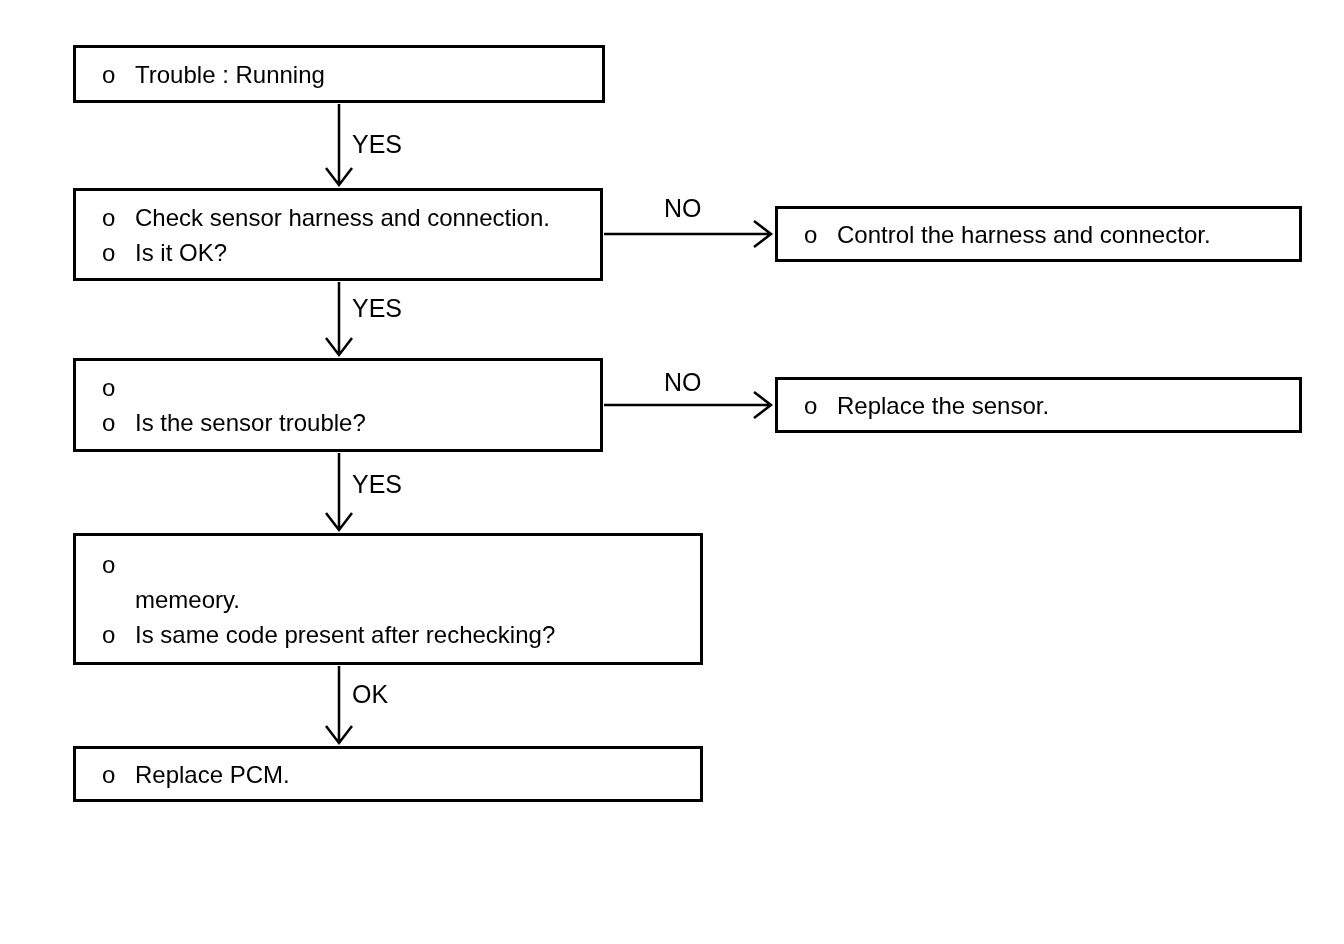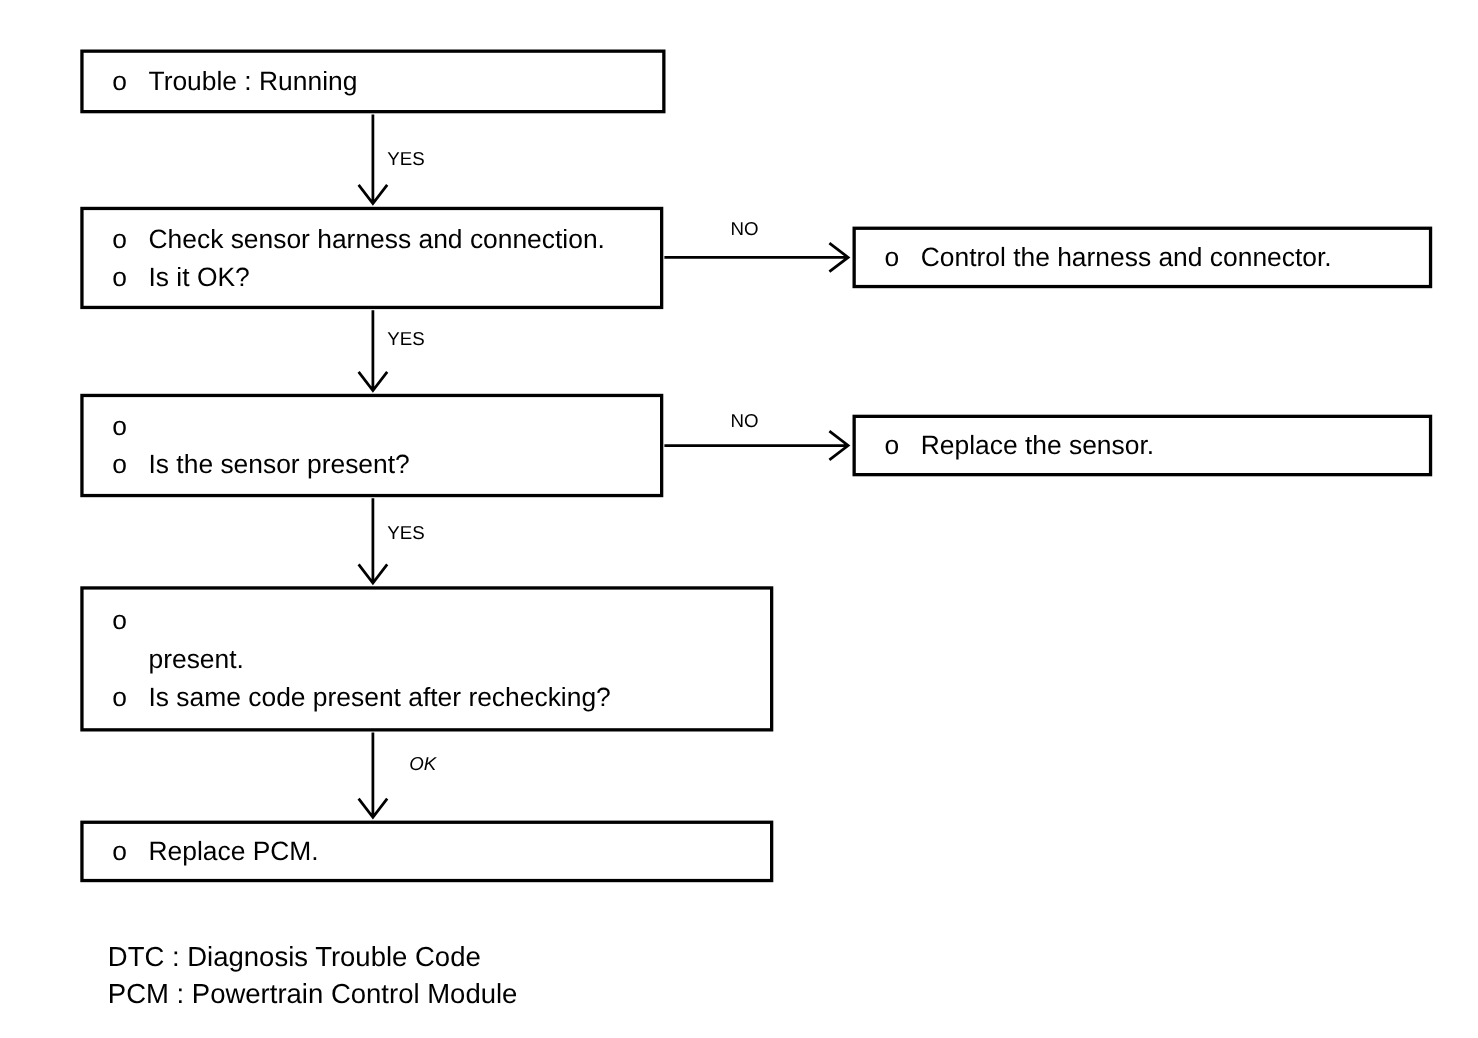--- a/index.html
+++ b/index.html
@@ -28,25 +28,25 @@
   .box-iat      { left: 73px; top: 358px; width: 530px; height: 94px; }
   .box-erase    { left: 73px; top: 533px; width: 630px; height: 132px; }
   .box-pcm      { left: 73px; top: 746px; width: 630px; height: 56px; }
   
   .box-repair   { left: 775px; top: 206px; width: 527px; height: 56px; }
   .box-replace  { left: 775px; top: 377px; width: 527px; height: 56px; }
 
   .connectors { position: absolute; left: 0; top: 0; width: 1344px; height: 944px; }
   .connectors path { stroke: #000000; stroke-width: 2.5; fill: none; }
 
-  .blabel { position: absolute; font-size: 17px; line-height: 27px; white-space: nowrap; }
+  .blabel { position: absolute; font-size: 25px; line-height: 27px; white-space: nowrap; }
   .lbl-yes-1 { left: 352px; top: 131px; }
   .lbl-yes-2 { left: 352px; top: 295px; }
   .lbl-yes-3 { left: 352px; top: 471px; }
-  .lbl-ok-1  { left: 372px; top: 681px; font-style: italic; }
+  .lbl-ok-1  { left: 352px; top: 681px; }
   .lbl-no-1  { left: 664px; top: 195px; }
   .lbl-no-2  { left: 664px; top: 369px; }
 
   .legend { position: absolute; left: 98px; top: 853px; font-size: 25px; line-height: 34px; }
 </style>
 </head>
 <body>
 
 <div class="canvas">
 
@@ -76,31 +76,31 @@
       <span class="txt">Is it OK?</span>
     </div>
   </div>
 
   <div class="fbox box-iat">
     <div class="row">
       <span class="bullet">o</span>
     </div>
     <div class="row">
       <span class="bullet">o</span>
-      <span class="txt">Is the sensor present?</span>
+      <span class="txt">Is the sensor trouble?</span>
     </div>
   </div>
 
   <div class="fbox box-erase">
     <div class="row">
       <span class="bullet">o</span>
     </div>
     <div class="row">
       <span class="bullet"></span>
-      <span class="txt">present.</span>
+      <span class="txt">memeory.</span>
     </div>
     <div class="row">
       <span class="bullet">o</span>
       <span class="txt">Is same code present after rechecking?</span>
     </div>
   </div>
 
   <div class="fbox box-pcm">
     <div class="row">
       <span class="bullet">o</span>
@@ -122,18 +122,14 @@
     </div>
   </div>
 
   <div class="blabel lbl-yes-1">YES</div>
   <div class="blabel lbl-yes-2">YES</div>
   <div class="blabel lbl-yes-3">YES</div>
   <div class="blabel lbl-ok-1">OK</div>
   <div class="blabel lbl-no-1">NO</div>
   <div class="blabel lbl-no-2">NO</div>
 
-  <div class="legend">
-    <div>DTC : Diagnosis Trouble Code</div>
-    <div>PCM : Powertrain Control Module</div>
-  </div>
 
 </div>
 
 </body></html>

